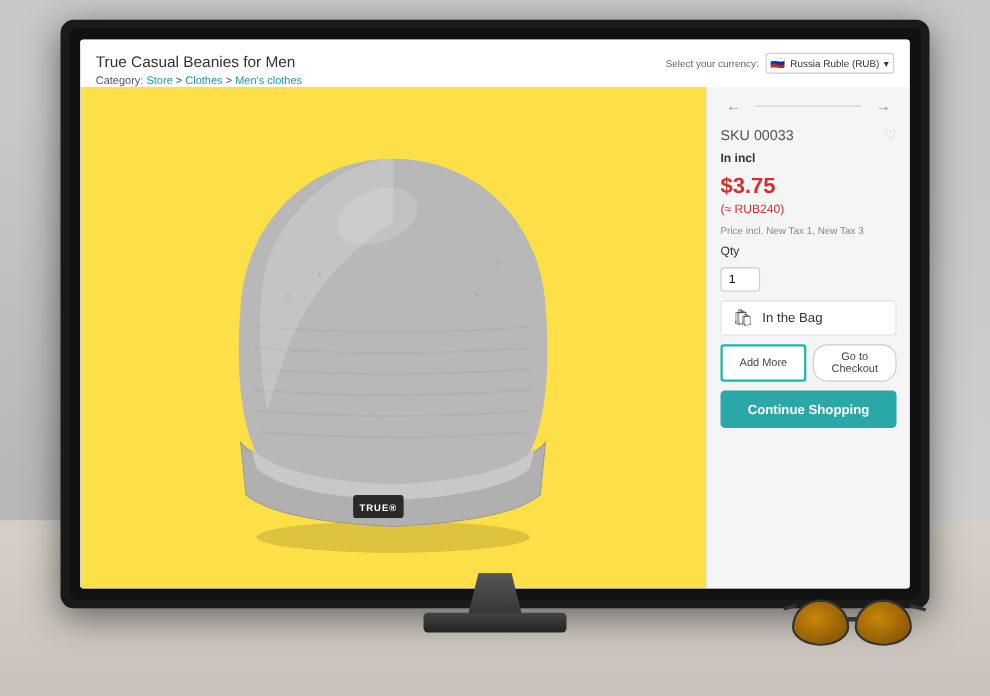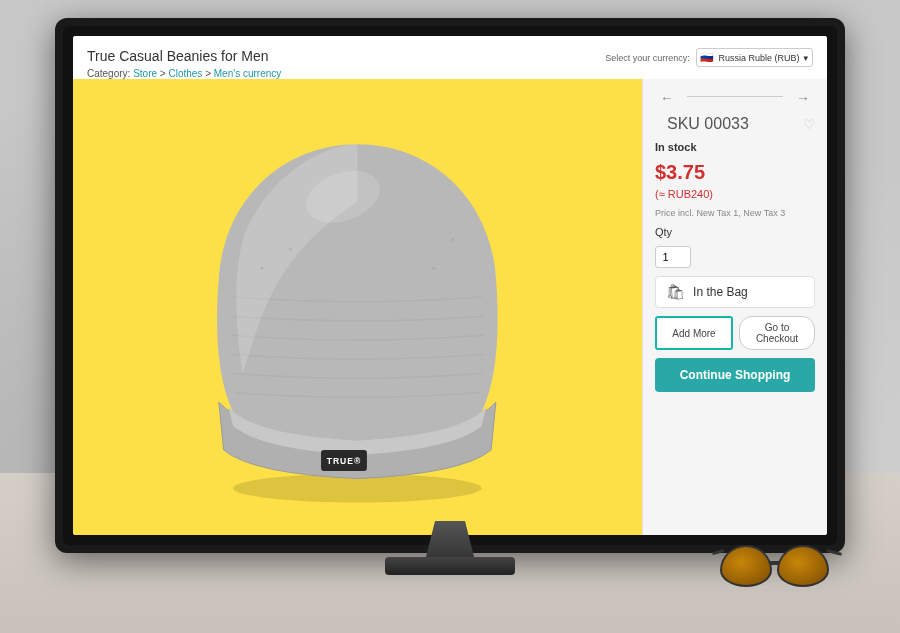--- a/index.html
+++ b/index.html
@@ -270,23 +270,22 @@
     }
 
     
     .sku-row {
       display: flex;
       align-items: center;
       justify-content: space-between;
     }
 
     .sku-text {
-      font-size: 16px;
+      font-size: 13px;
       color: #555;
-      margin-left: 12px;
     }
 
     .wishlist-icon {
       color: #ccc;
       font-size: 13px;
       cursor: pointer;
     }
 
     .in-stock {
       font-size: 11px;
@@ -419,21 +418,21 @@
 
         <div class="top-bar">
           <div class="header-left">
             <div class="product-title">True Casual Beanies for Men</div>
             <div class="breadcrumb">
               <span>Category:</span>
               <a class="breadcrumb-link">Store</a>
               <span> &gt; </span>
               <a class="breadcrumb-link">Clothes</a>
               <span> &gt; </span>
-              <a class="breadcrumb-link">Men's currency</a>
+              <a class="breadcrumb-link">Men's clothes</a>
             </div>
           </div>
           <div class="currency-area">
             <span class="currency-label">Select your currency:</span>
             <div class="currency-select">
               <span class="flag-icon">🇷🇺</span>
               <span>Russia Ruble (RUB)</span>
               <span>▾</span>
             </div>
           </div>
@@ -482,21 +481,21 @@
               <div class="nav-arrow">←</div>
               <div class="nav-line"></div>
               <div class="nav-arrow">→</div>
             </div>
 
             <div class="sku-row">
               <span class="sku-text">SKU 00033</span>
               <span class="wishlist-icon">♡</span>
             </div>
 
-            <div class="in-stock">In stock</div>
+            <div class="in-stock">In incl</div>
 
             <div class="price-usd">$3.75</div>
 
             <div class="price-rub">(≈ RUB240)</div>
 
             <div class="tax-info">Price incl. New Tax 1, New Tax 3</div>
 
             <div class="qty-row">
               <span class="qty-label">Qty</span>
               <input class="qty-input" type="number" value="1" min="1" style="">

